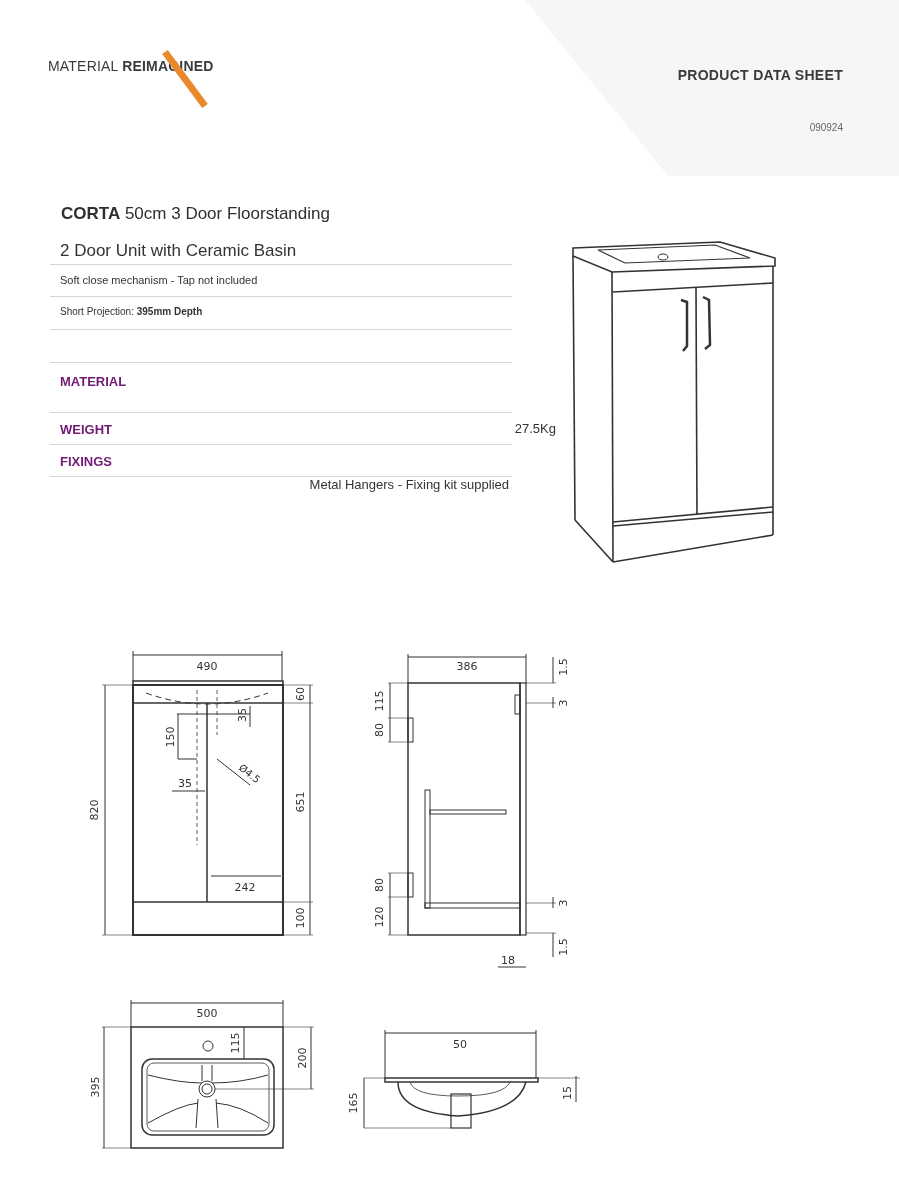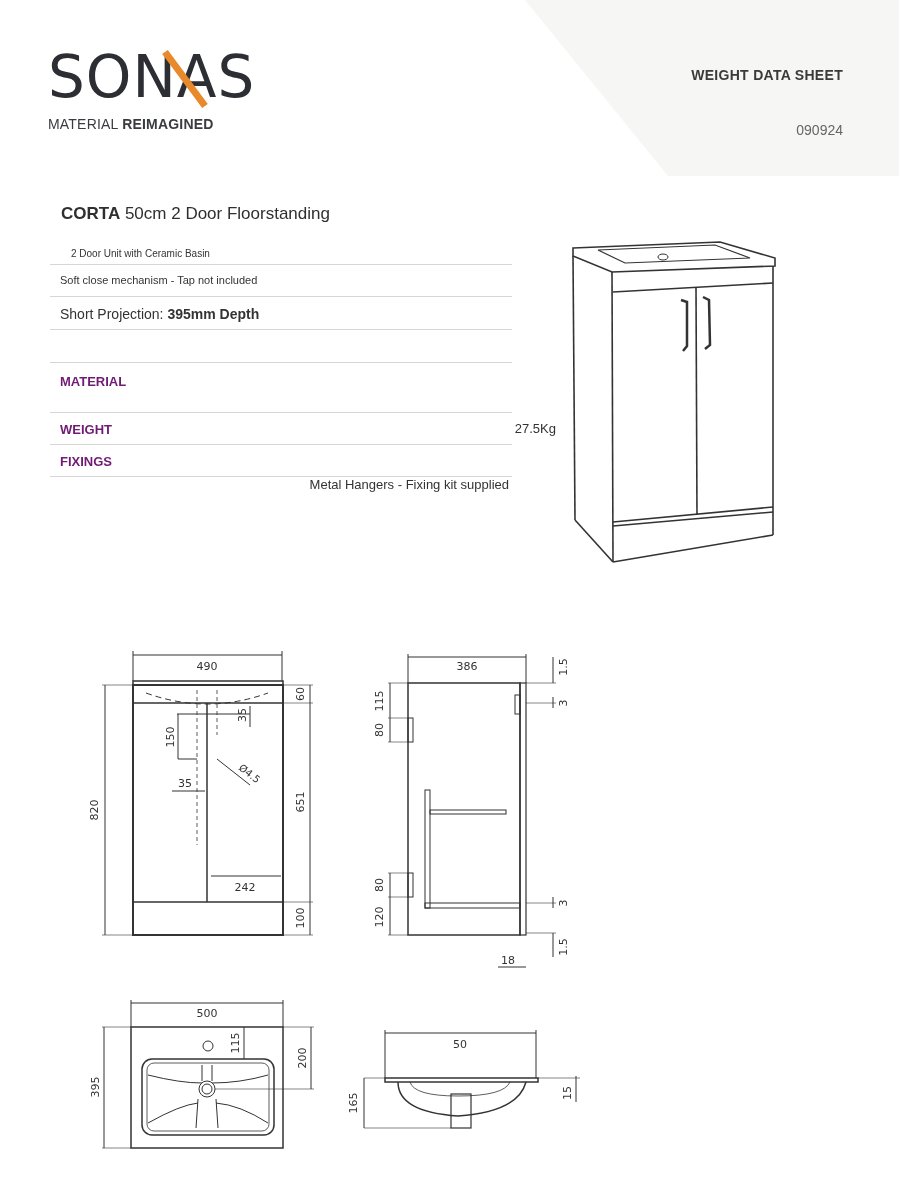--- a/index.html
+++ b/index.html
@@ -4,62 +4,61 @@
 <style>
   html, body { margin:0; padding:0; }
   body { width:899px; height:1200px; position:relative; background:#ffffff; overflow:hidden;
          font-family:"Liberation Sans", "DejaVu Sans", sans-serif; color:#2f2f2f; }
   .bg-shape { position:absolute; left:0; top:0; width:899px; height:180px; }
   .logo { position:absolute; left:48px; top:48px; }
   .logo-word { font-family:"DejaVu Sans", sans-serif; font-size:58px; letter-spacing:1px; color:#2d2e33; line-height:58px; font-weight:normal; position:relative; }
   .logo-tag { font-size:14px; color:#3a3b3f; margin-top:10px; letter-spacing:0.2px; }
   .logo-tag b { font-weight:bold; }
   .pds-title { position:absolute; right:56px; top:67px; font-size:14px; font-weight:bold; color:#3a3a3a; letter-spacing:0.3px; }
-  .pds-code { position:absolute; right:56px; top:122px; font-size:14px; color:#666; }
+  .pds-code { position:absolute; right:56px; top:122px; font-size:10px; color:#666; }
 
   .spec { position:absolute; left:50px; width:462px; }
   .spec-head { top:204px; font-size:17px; color:#2f2f2f; }
   .spec-head b { font-weight:bold; }
   .row { position:absolute; left:50px; width:462px; border-bottom:1px solid #d6d6d6; font-size:13.5px; color:#333; }
   .row b { font-weight:bold; }
   .tbl-row { position:absolute; left:50px; width:462px; border-bottom:1px solid #d6d6d6; font-size:13px; color:#333; }
   .tbl-row .k { position:absolute; left:10px; font-weight:bold; color:#701a75; }
   .tbl-row .v { position:absolute; left:109px; width:350px; line-height:16px; }
   svg text { font-family:"DejaVu Sans", sans-serif; fill:#333; }
 </style>
 </head>
 <body>
 
 <svg class="bg-shape" viewBox="0 0 899 180">
   <polygon points="525,0 899,0 899,176 668,176" fill="#f6f6f5"></polygon>
 </svg>
 
 <div class="logo">
-  <div class="logo-word">SONAS</div>
   <svg style="position:absolute;left:113px;top:0px;" width="50" height="62">
     <line x1="4" y1="4" x2="44" y2="58" stroke="#e8892b" stroke-width="7"></line>
   </svg>
   <div class="logo-tag"><span>MATERIAL </span><b>REIMAGINED</b></div>
 </div>
 
-<div class="pds-title">WEIGHT DATA SHEET</div>
+<div class="pds-title">PRODUCT DATA SHEET</div>
 <div class="pds-code">090924</div>
 
 <div class="spec spec-head" style="position:absolute;left:61px;top:204px;">
-  <b>CORTA</b><span> 50cm 2 Door Floorstanding</span>
+  <b>CORTA</b><span> 50cm 3 Door Floorstanding</span>
 </div>
 
 <div class="row" style="top:232px;height:32px;">
-  <span style="position:absolute;left:10px;top:16px;font-size:10px;margin-left:11px;">2 Door Unit with Ceramic Basin</span>
+  <span style="position:absolute;left:10px;top:9px;font-size:17px;">2 Door Unit with Ceramic Basin</span>
 </div>
 <div class="row" style="top:265px;height:31px;">
   <span style="position:absolute;left:10px;top:9px;font-size:11px;">Soft close mechanism - Tap not included</span>
 </div>
 <div class="row" style="top:297px;height:32px;">
-  <span style="position:absolute;left:10px;top:9px;font-size:14px;"><span>Short Projection: </span><b>395mm Depth</b></span>
+  <span style="position:absolute;left:10px;top:9px;font-size:10px;"><span>Short Projection: </span><b>395mm Depth</b></span>
 </div>
 
 <div class="tbl-row" style="top:362px;height:0;"></div>
 <div class="tbl-row" style="top:363px;height:49px;">
   <span class="k" style="top:11px;">MATERIAL</span>
 </div>
 <div class="tbl-row" style="top:413px;height:31px;text-align:right;">
   <span class="k" style="top:9px;">WEIGHT</span>
   <span class="v" style="top:8px;margin-left:47px;">27.5Kg</span>
 </div>

